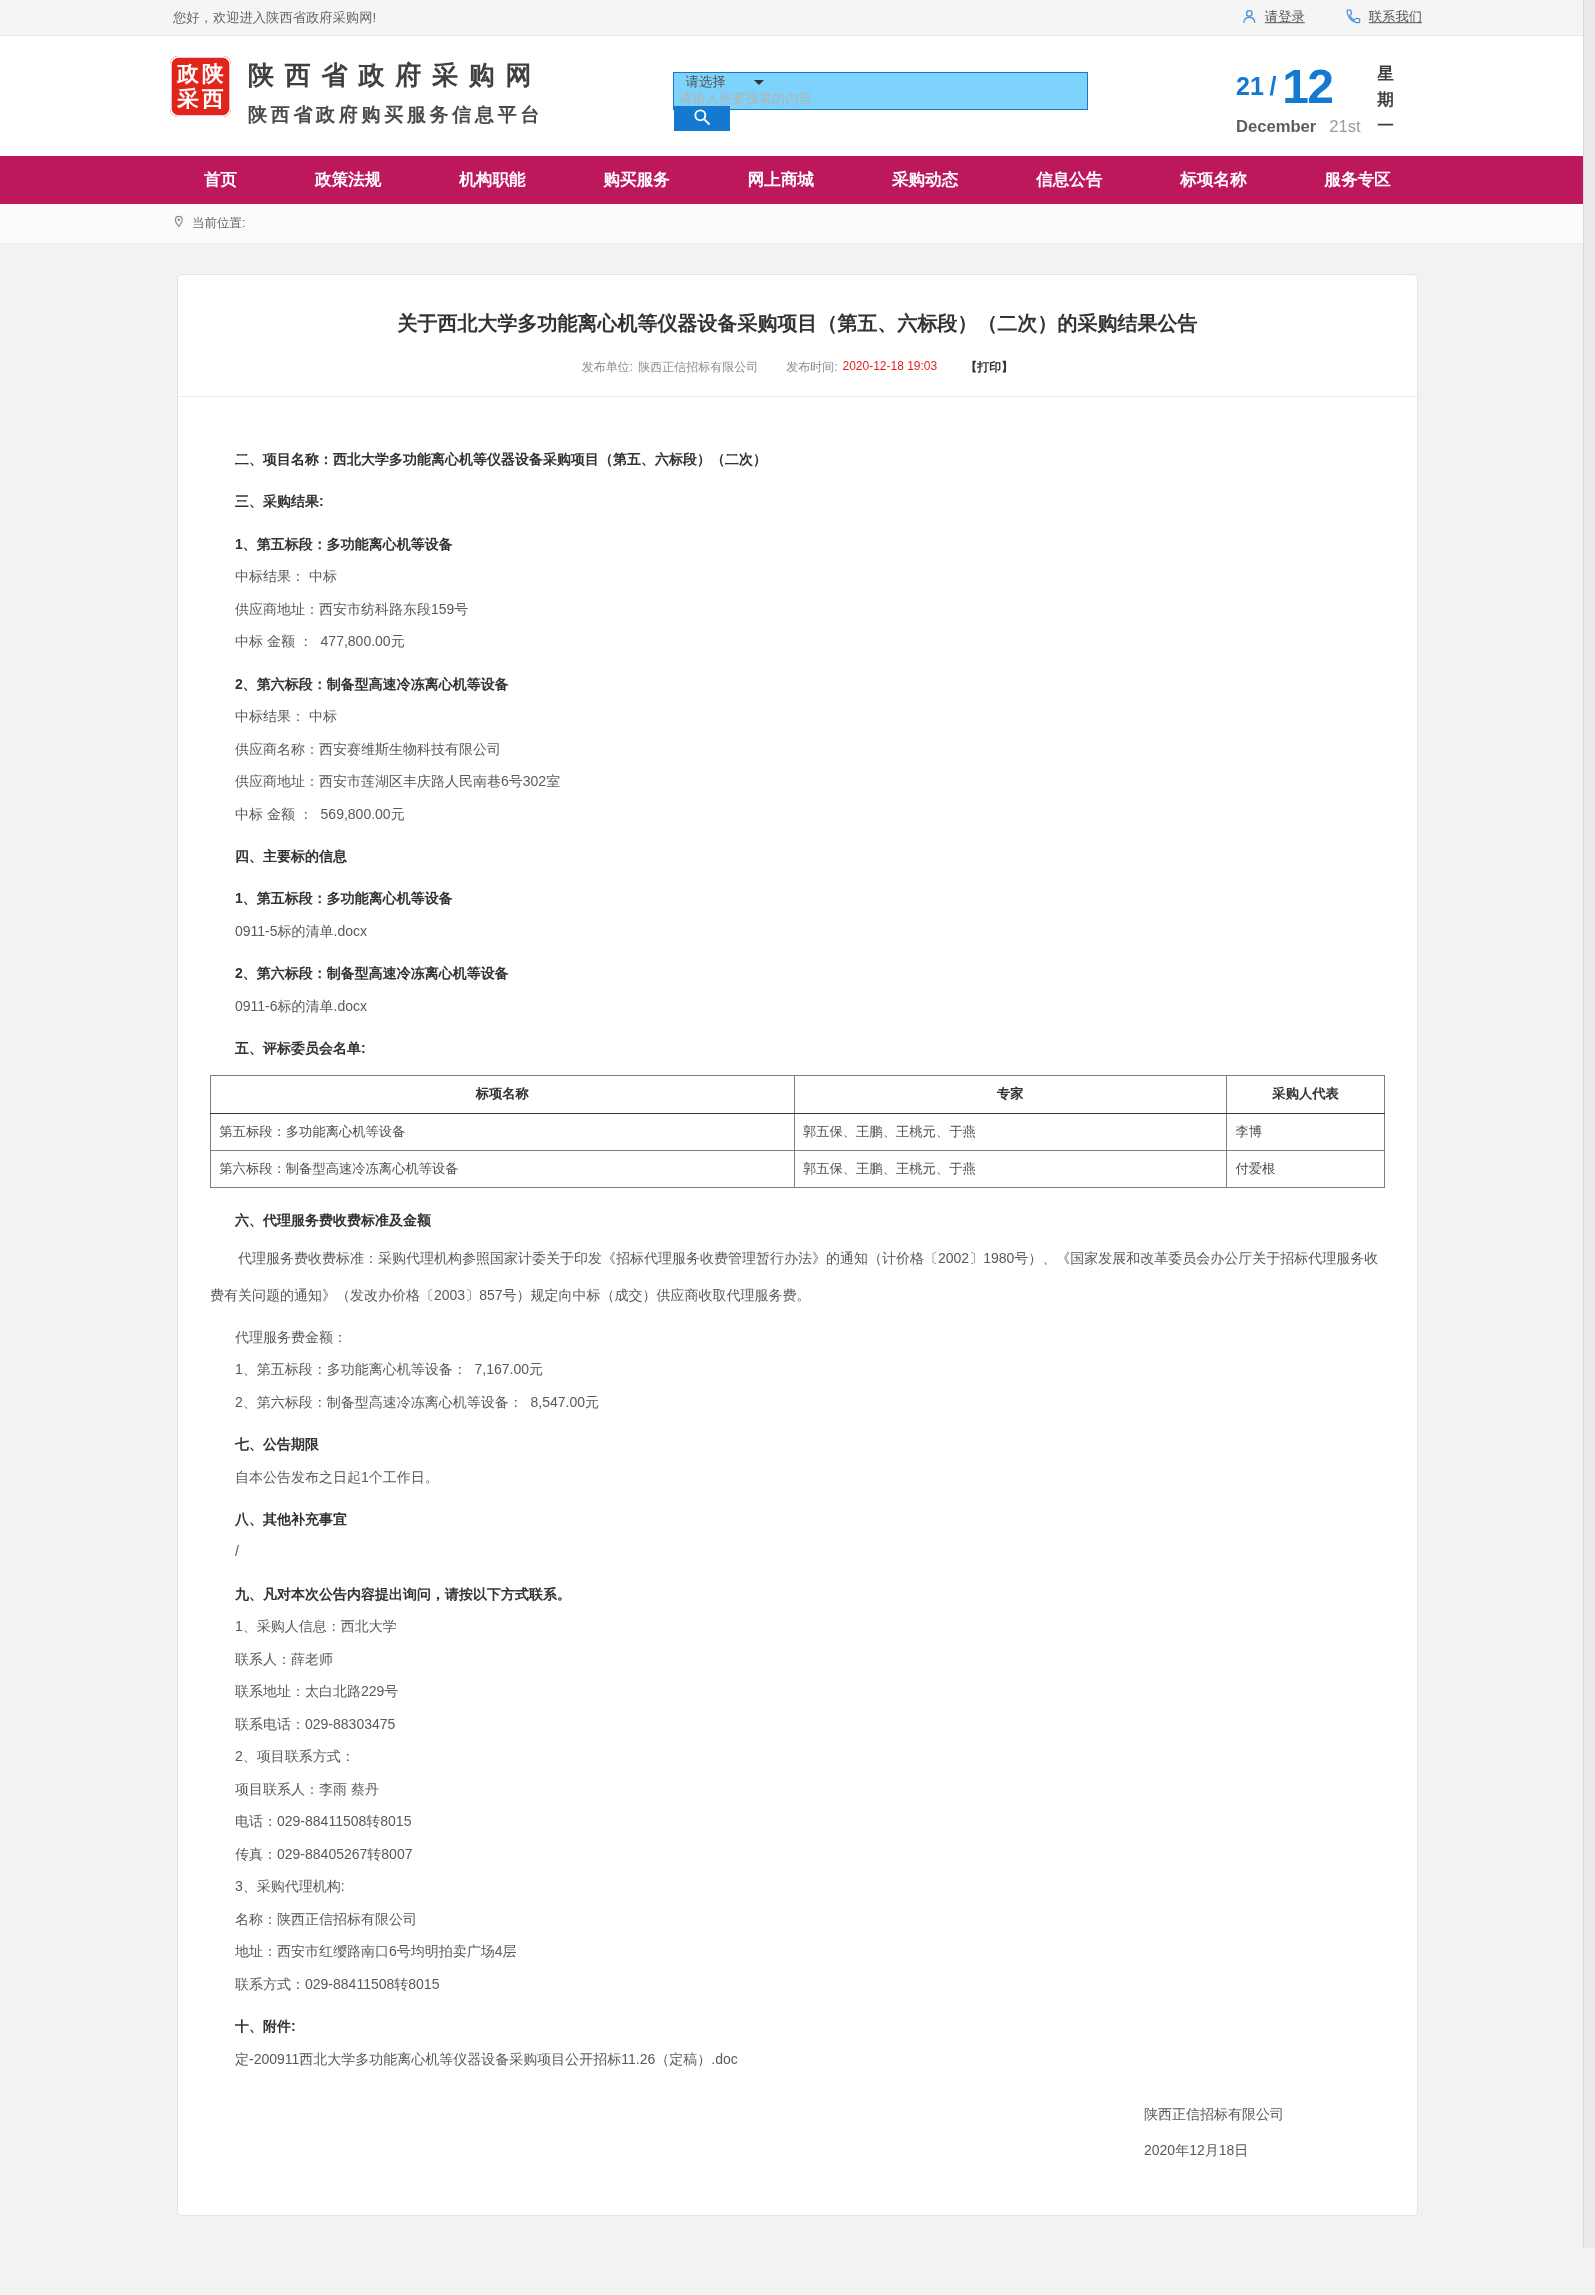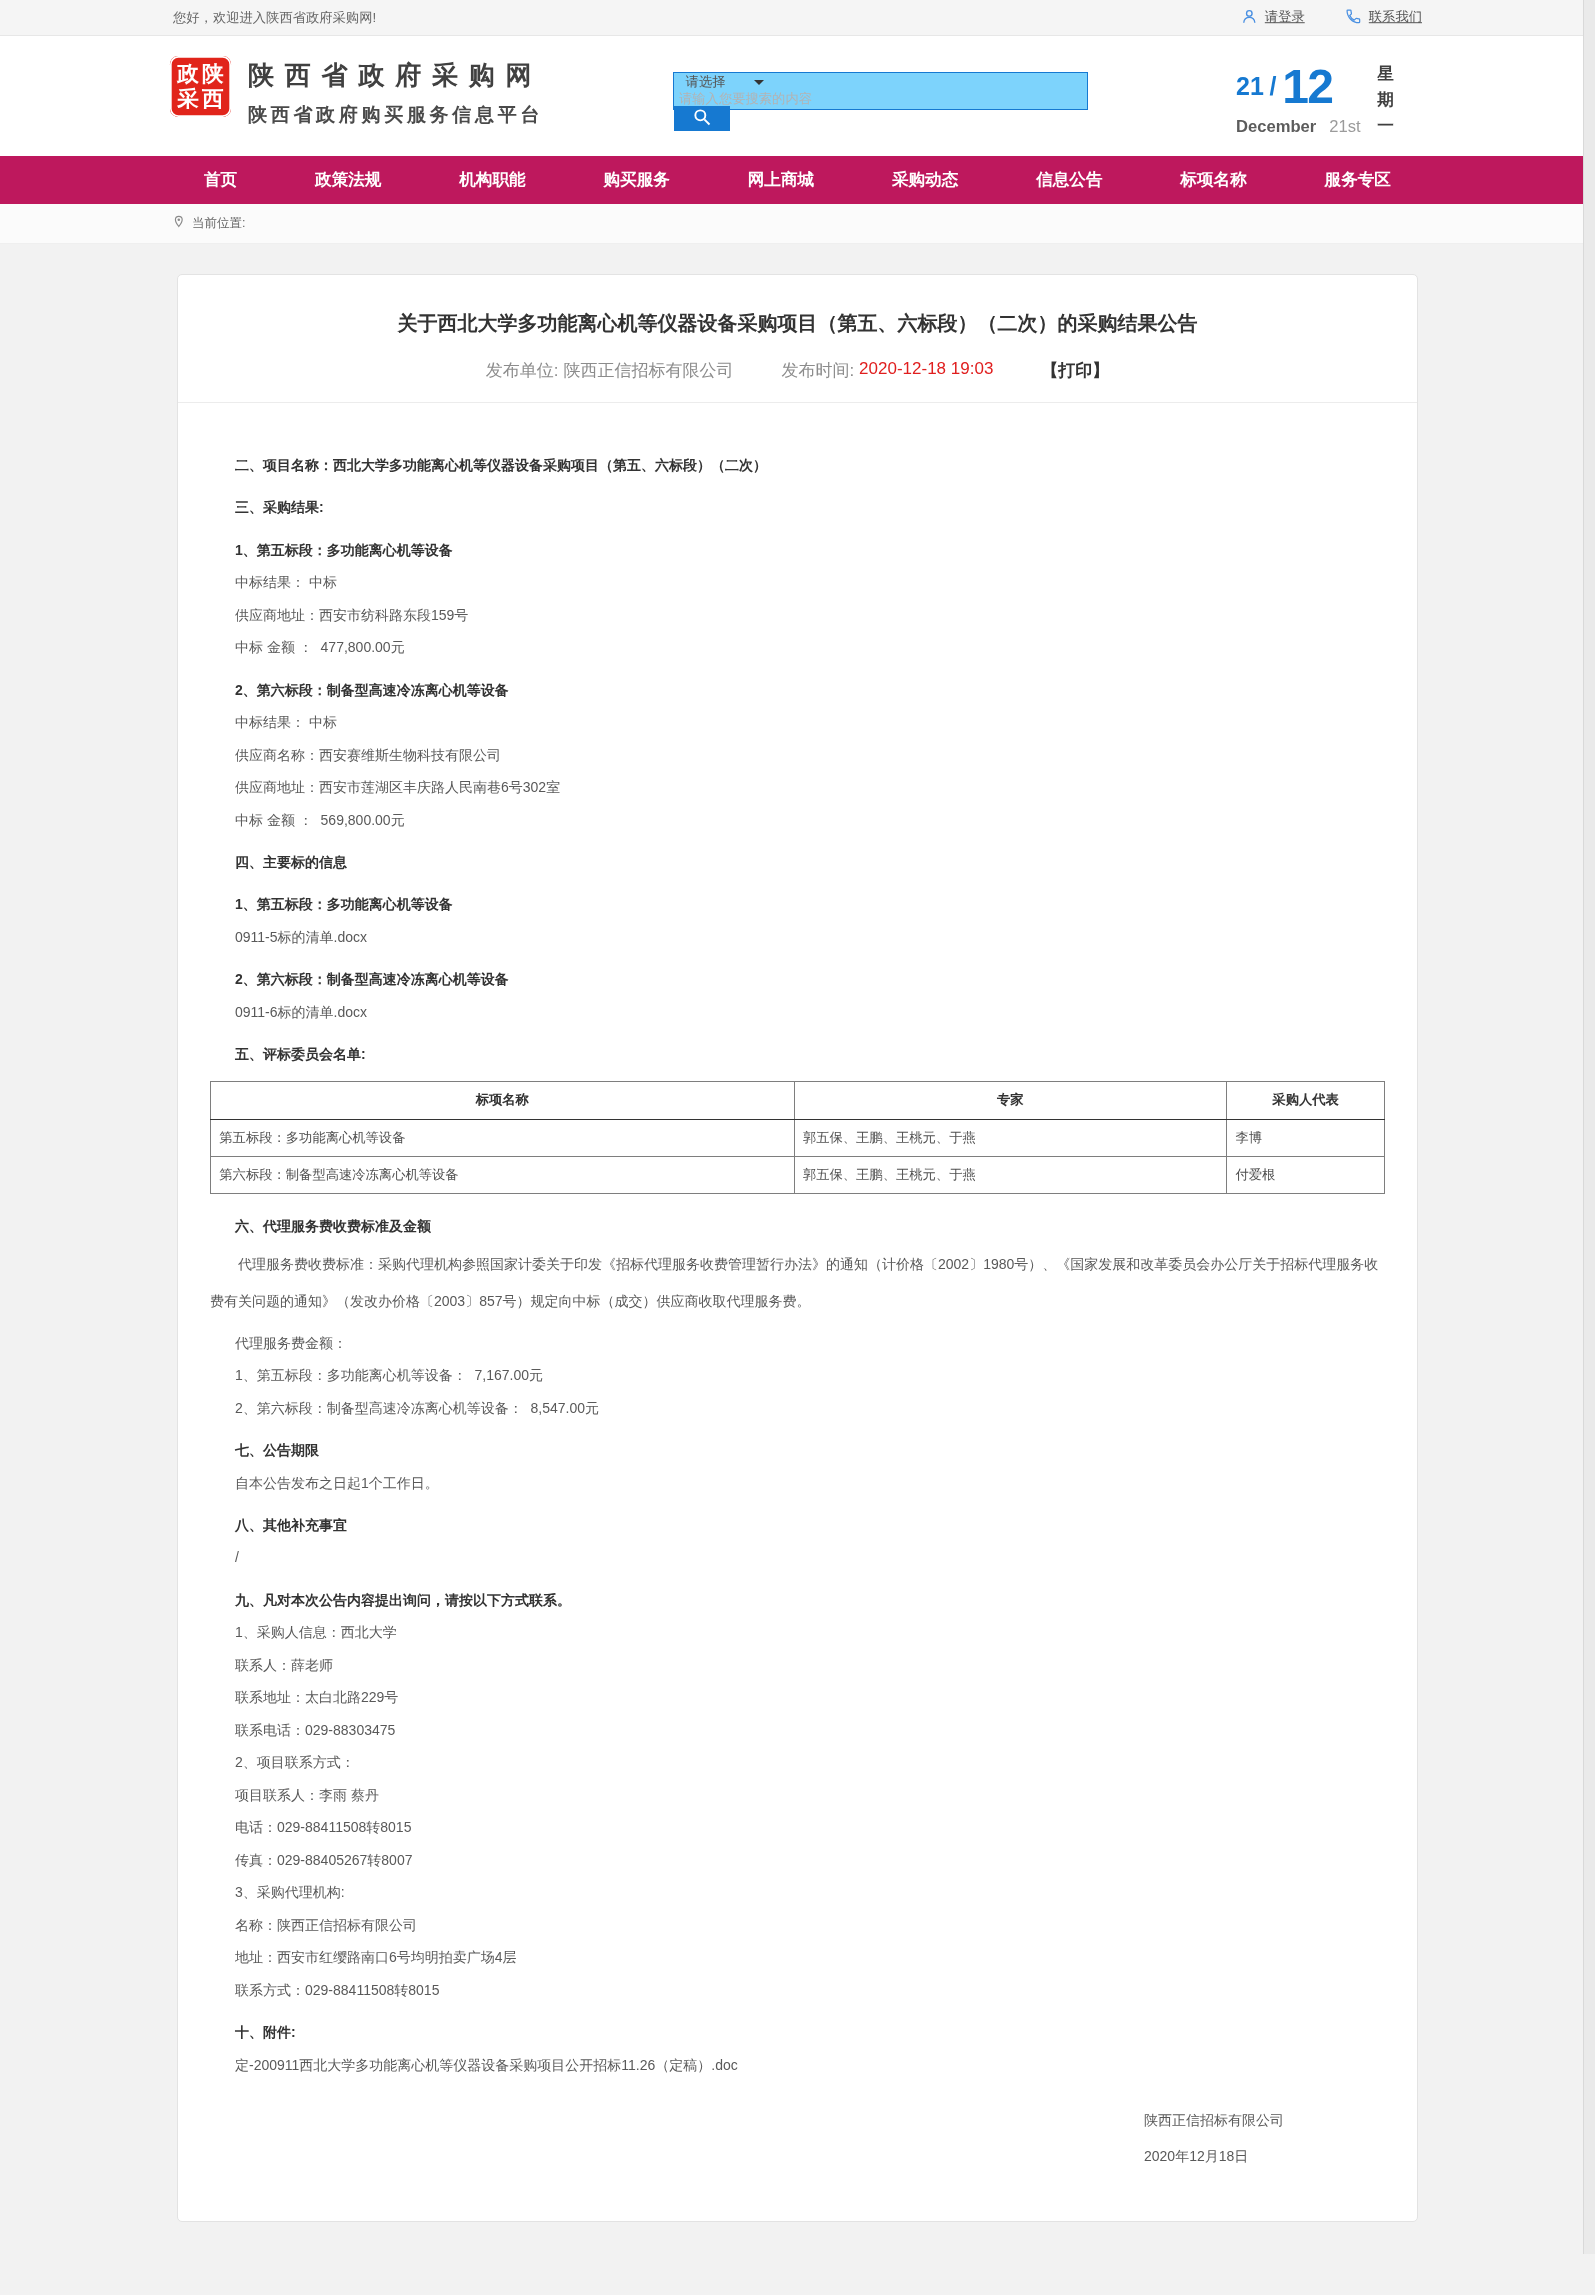--- a/index.html
+++ b/index.html
@@ -45,21 +45,21 @@
   .nav-item { color:#fff; font-size:16.6px; font-weight:700; cursor:pointer; white-space:nowrap; }
 
   
   .breadcrumb { height:40px; background:#fbfbfb; display:flex; align-items:center; padding-left:173px; gap:7.5px; font-size:12.5px; color:#666; border-bottom:0.8px solid #efefef; }
 
   
   .main { padding:30px 0 32px; background:#f2f2f2; }
   .card { width:1241px; margin:0 auto; background:#fff; border:0.8px solid #e3e3e3; border-radius:5px; }
   .article-head { padding-top:35px; text-align:center; border-bottom:0.8px solid #ececec; padding-bottom:20px; }
   .article-title { font-size:20px; font-weight:700; color:#333; }
-  .article-meta { margin-top:21.6px; font-size:17px; color:#8c8c8c; display:flex; justify-content:center; align-items:center; gap:48px; }
+  .article-meta { margin-top:21.6px; font-size:12px; color:#8c8c8c; display:flex; justify-content:center; align-items:center; gap:28px; }
   .meta-group { display:flex; gap:5px; }
   .meta-time-value { color:#e01e1e; }
   .meta-print { color:#333; font-weight:600; cursor:pointer; }
 
   .article-body { padding:30px 32px 55px; font-size:14px; color:#595959; }
   .b-h  { font-weight:700; color:#333; margin:22.4px 0 0 25px; line-height:20px; white-space:pre-wrap; }
   .b-p  { margin:12.5px 0 0 25px; line-height:20px; white-space:pre-wrap; }
   .b-pw { margin:10px 0 0 0; line-height:37px; text-indent:28px; white-space:pre-wrap; }
 
   .committee-table { width:100%; border-collapse:collapse; margin:16.6px 0 5px; }

